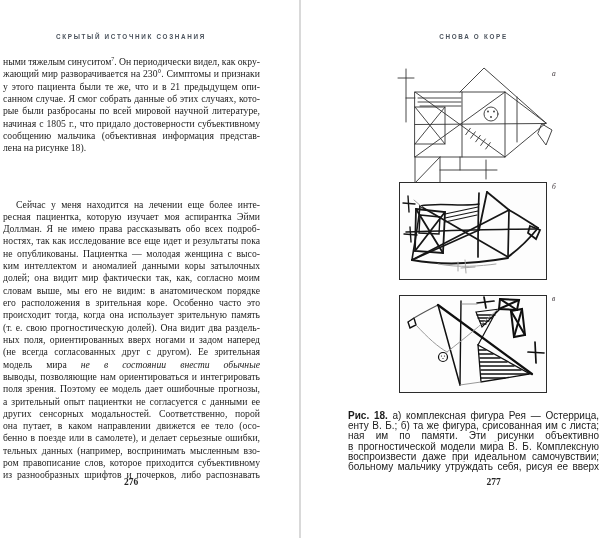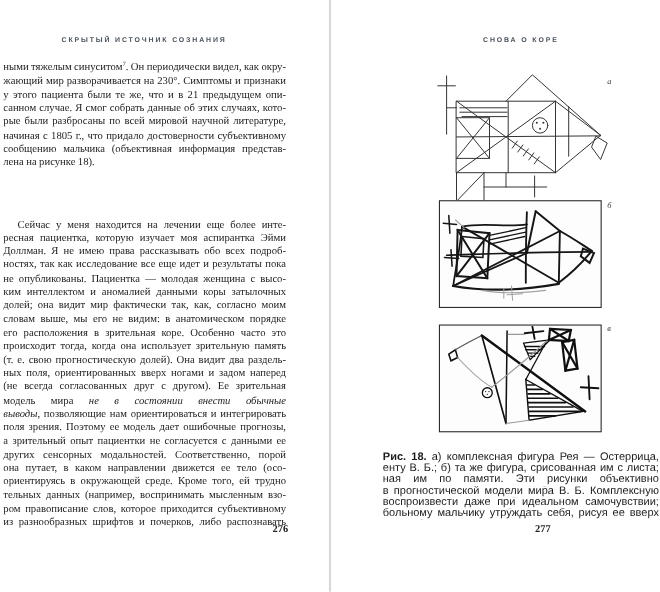--- a/index.html
+++ b/index.html
@@ -15,21 +15,21 @@
   .head-left{left:0;width:262px;}
   .head-right{left:348px;width:251px;}
   .textblock{position:absolute;left:3px;top:56px;width:257px;}
   .bline{font-size:9.7px;line-height:12.32px;height:12.32px;overflow:hidden;
     color:#1d1d1d;text-align:justify;text-align-last:justify;word-spacing:-0.2px;}
   .bline.noj{text-align-last:left;}
   .bline.ind{text-indent:13px;margin-top:44px;}
   .bline sup{font-size:6px;line-height:0;vertical-align:super;}
   .pagenum{position:absolute;top:477px;font-size:9.5px;font-weight:bold;color:#242424;
     text-align:center;}
-  .pn-left{left:0;width:262px;text-align:right;}
+  .pn-left{left:0;width:262px;}
   .pn-right{left:368px;width:251px;}
   .fig-a{position:absolute;left:390px;top:60px;width:170px;height:125px;}
   .fig-box{position:absolute;left:399px;width:148px;height:98px;border:1.2px solid #2c2c2c;
     box-sizing:border-box;background:#fdfdfd;}
   .fig-box-b{top:182px;}
   .fig-box-v{top:295px;}
   .fig-label{position:absolute;width:10px;font-size:7.5px;font-style:italic;color:#3b3338;
     font-family:"Liberation Serif",serif;}
   .lab-a{left:552px;top:69px;}
   .lab-b{left:552px;top:182px;}
@@ -63,26 +63,26 @@
     <div class="bline"><span>не опубликованы. Пациентка — молодая женщина с высо-</span></div>
     <div class="bline"><span>ким интеллектом и аномалией данными коры затылочных</span></div>
     <div class="bline"><span>долей; она видит мир фактически так, как, согласно моим</span></div>
     <div class="bline"><span>словам выше, мы его </span><span style="">не</span><span> видим: в анатомическом порядке</span></div>
     <div class="bline"><span>его расположения в зрительная коре. Особенно часто это</span></div>
     <div class="bline"><span>происходит тогда, когда она использует зрительную память</span></div>
     <div class="bline"><span>(т. е. свою прогностическую долей). Она видит два раздель-</span></div>
     <div class="bline"><span>ных поля, ориентированных вверх ногами и задом наперед</span></div>
     <div class="bline"><span>(не всегда согласованных друг с другом). Ее зрительная</span></div>
     <div class="bline"><span>модель мира </span><span style="font-style: italic;">не в состоянии внести обычные корректирующие</span></div>
-    <div class="bline"><span style="font-style: italic;">выводы</span><span>, позволяющие нам ориентироваться и интегрировать</span></div>
+    <div class="bline"><span style="">выводы</span><span>, позволяющие нам ориентироваться и интегрировать</span></div>
     <div class="bline"><span>поля зрения. Поэтому ее модель дает ошибочные прогнозы,</span></div>
     <div class="bline"><span>а зрительный опыт пациентки не согласуется с данными ее</span></div>
     <div class="bline"><span>других сенсорных модальностей. Соответственно, порой</span></div>
     <div class="bline"><span>она путает, в каком направлении движется ее тело (осо-</span></div>
-    <div class="bline"><span>ориентируясь в окружающей среде. Кроме того, ей трудно</span></div>
+    <div class="bline"><span>бенно в поезде или в самолете), и делает серьезные ошибки,</span></div>
     <div class="bline"><span>тельных данных (например, воспринимать мысленным взо-</span></div>
     <div class="bline"><span>ром правописание слов, которое приходится субъективному</span></div>
     <div class="bline"><span>из разнообразных шрифтов и почерков, либо распознавать</span></div>
   </div>
 <div class="pagenum pn-left">276</div>
 
 <div class="running-head head-right">СНОВА О КОРЕ</div>
 
 <div class="fig-a">
   <svg viewBox="0 0 170 125">

